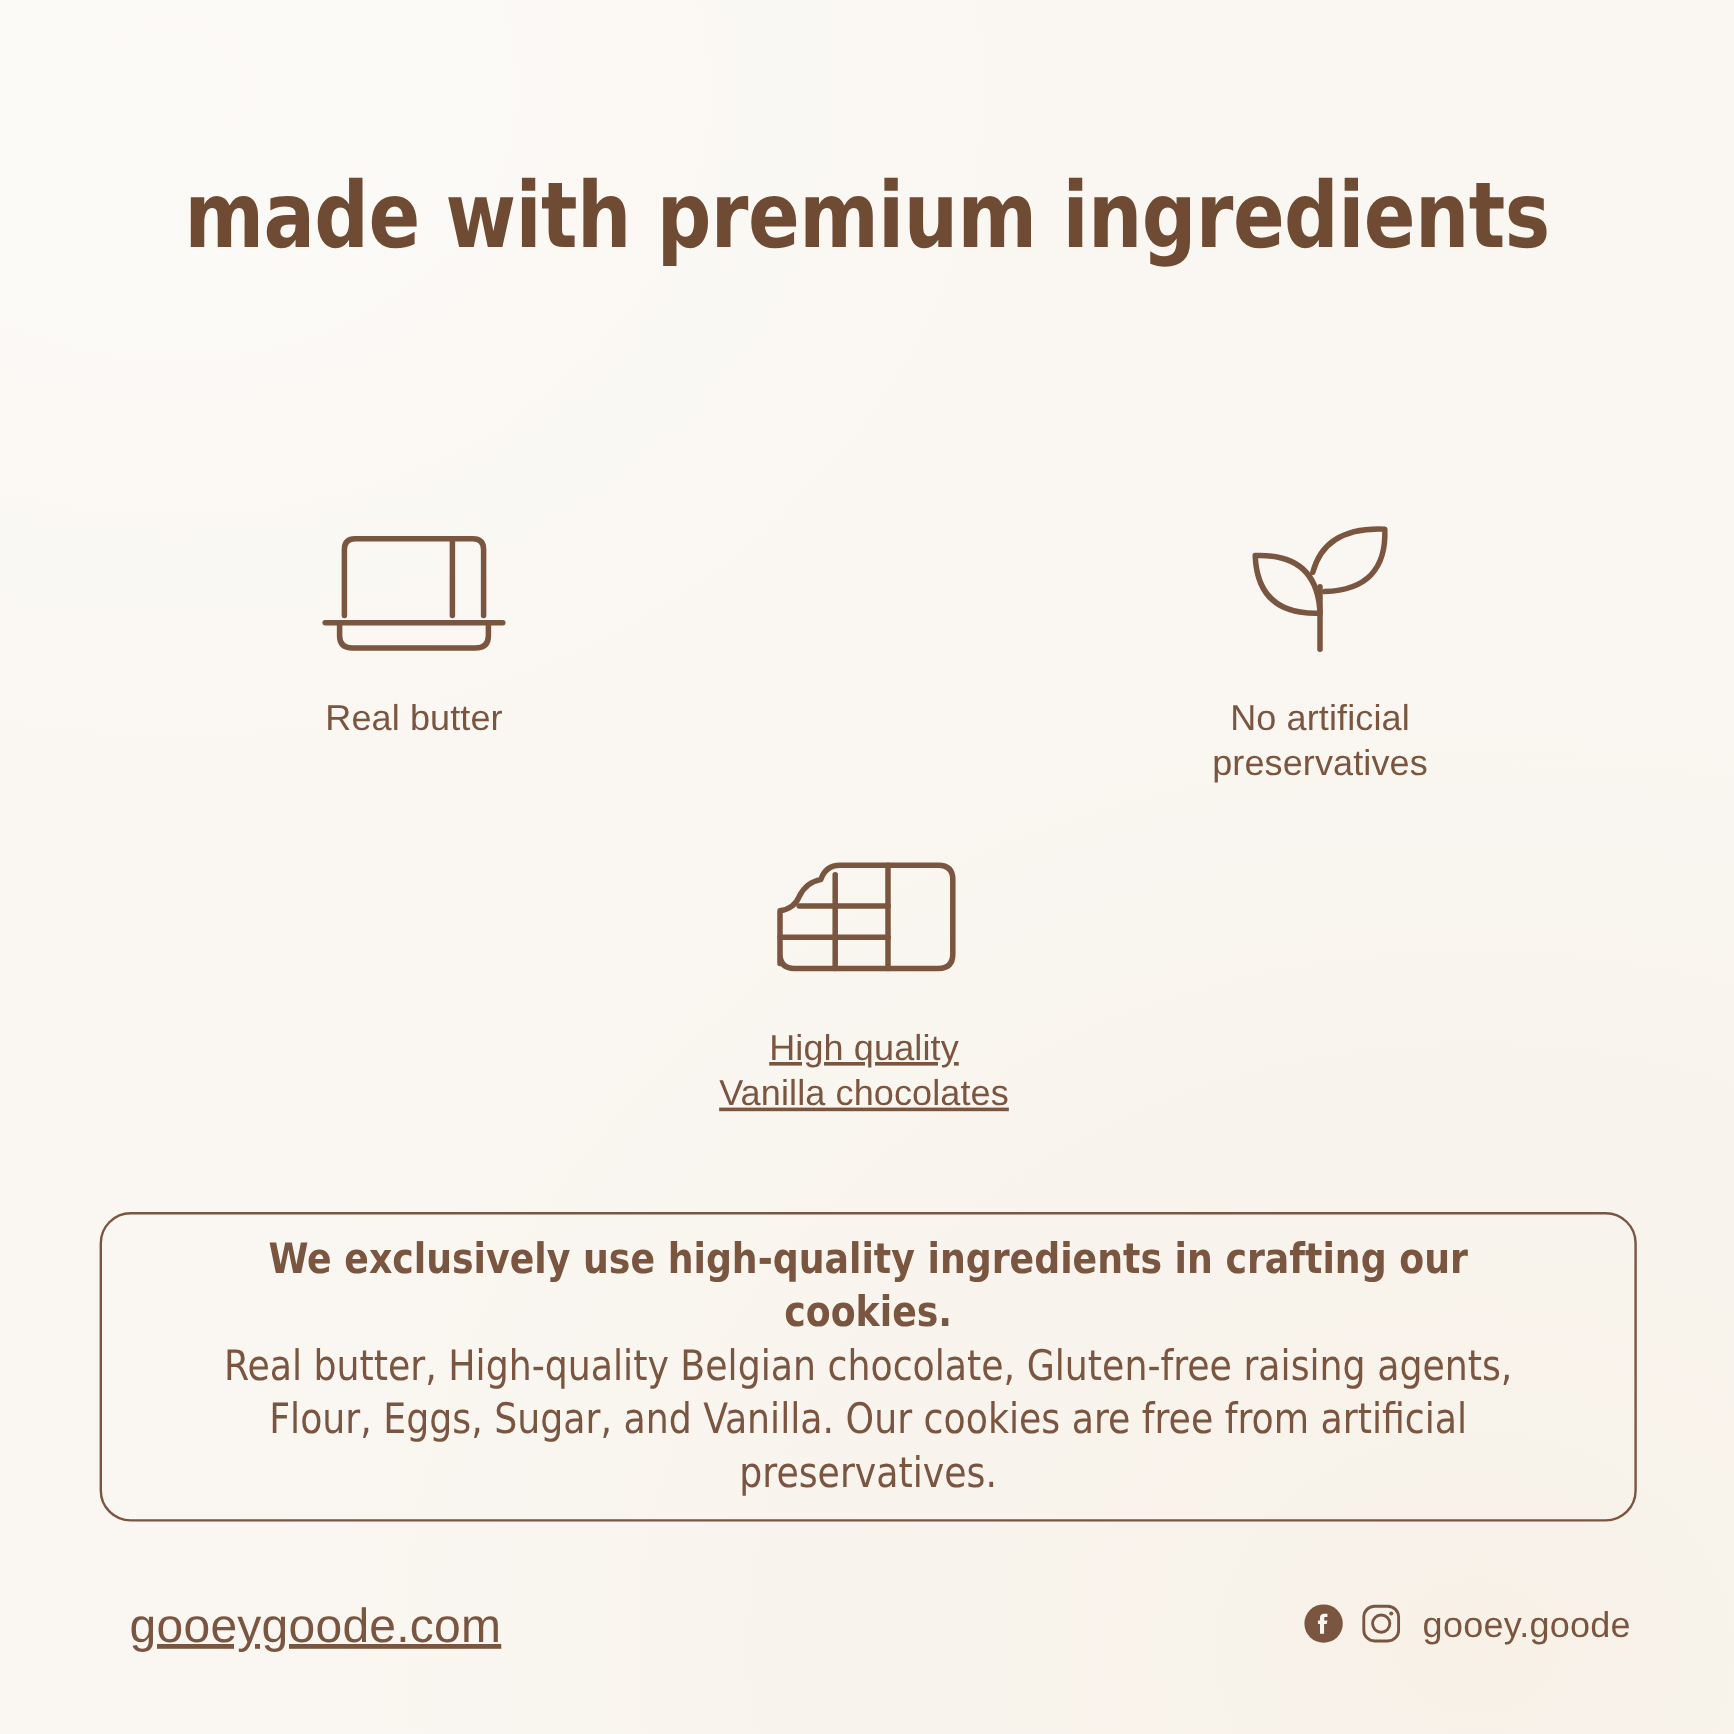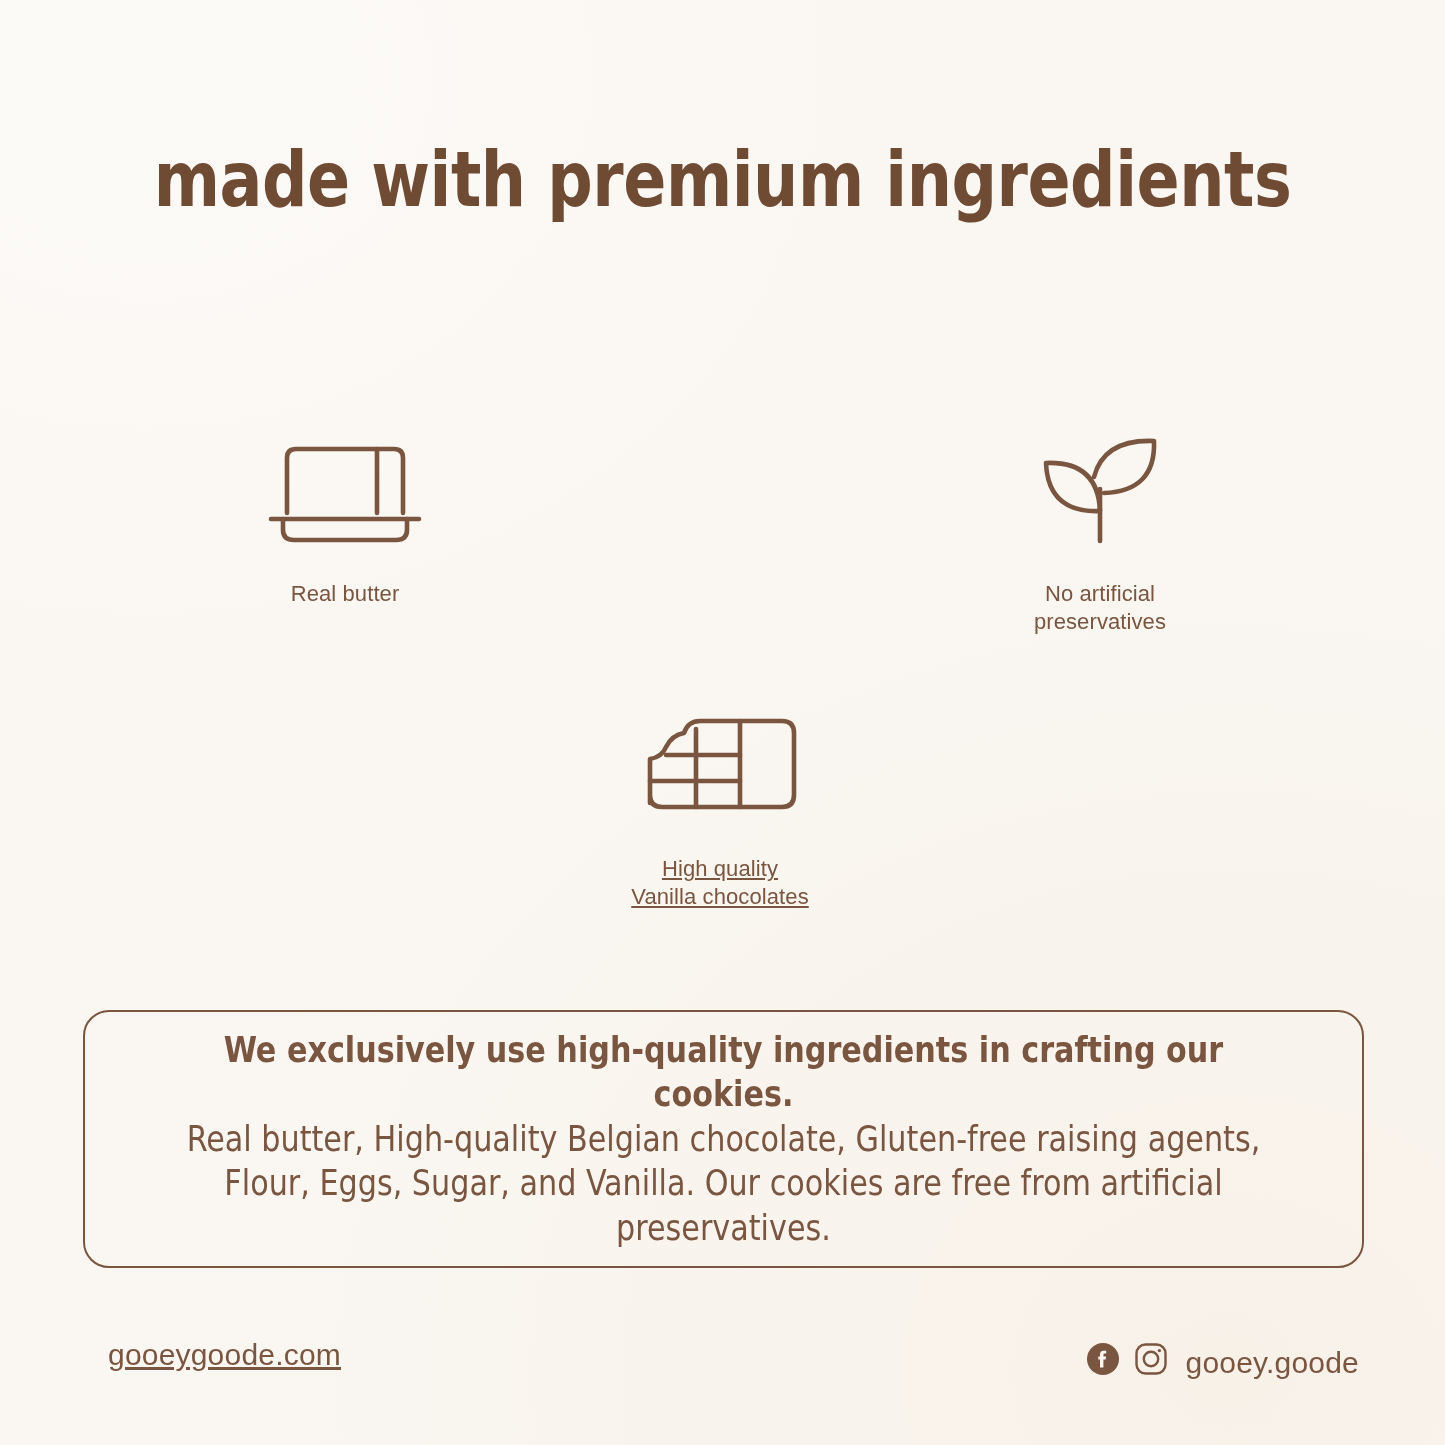--- a/index.html
+++ b/index.html
@@ -58,21 +58,21 @@
 
   .feature .icon-wrap {
     height: 120px;
     display: flex;
     align-items: center;
     justify-content: center;
   }
 
   .feature .label {
     margin-top: 30px;
-    font-size: 22px;
+    font-size: 30px;
     line-height: 1.28;
     color: #7A5540;
     font-weight: 400;
     letter-spacing: 0.1px;
   }
 
   .feature-butter { left: 190px; top: 0; width: 310px; }
   .feature-natural { left: 945px; top: 0; width: 310px; }
   .feature-choc { left: 565px; top: 275px; width: 310px; text-decoration: underline; }
 
@@ -116,33 +116,33 @@
     left: 0;
     top: 1330px;
     width: 1445px;
     height: 60px;
   }
 
   .footer-url {
     position: absolute;
     left: 108px;
     top: 0;
-    font-size: 30px;
+    font-size: 40px;
     color: #7A5540;
     line-height: 50px;
     letter-spacing: 0.2px;
   }
 
   .footer-social {
     position: absolute;
     right: 86px;
     top: 0;
     height: 50px;
     display: flex;
-    align-items: flex-end;
+    align-items: center;
     gap: 14px;
   }
 
   .footer-social .handle {
     font-size: 30px;
     color: #7A5540;
     letter-spacing: 0.2px;
     margin-left: 4px;
   }
 

